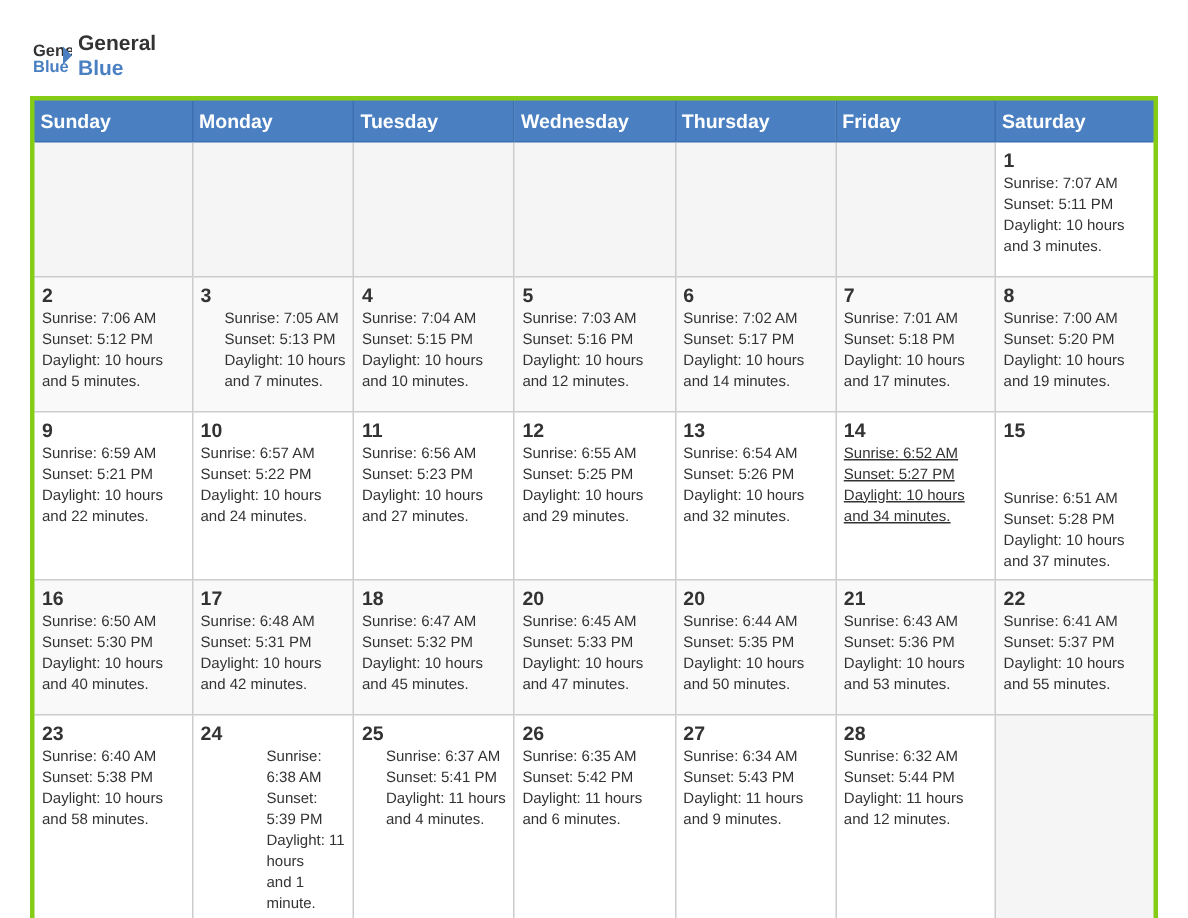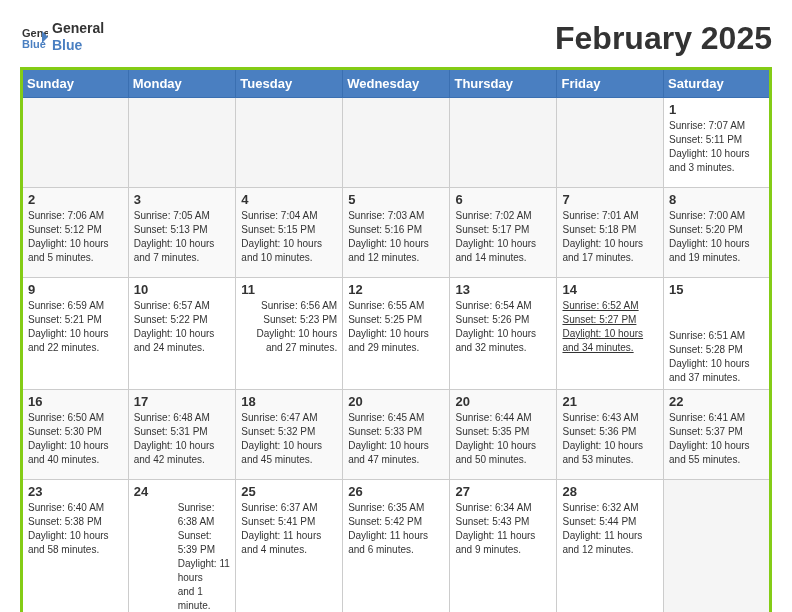--- a/index.html
+++ b/index.html
@@ -88,21 +88,20 @@
       <text x="2" y="14" font-size="11" font-weight="bold" fill="#333">General</text>
       <text x="2" y="25" font-size="11" font-weight="bold" fill="#4a7fc1">Blue</text>
       <polygon points="22,8 28,14 22,20" fill="#4a7fc1"></polygon>
     </svg>
     <div style="line-height:1.2">
       <div style="font-size:14px;font-weight:bold;color:#333;">General</div>
       <div style="font-size:14px;font-weight:bold;color:#4a7fc1;">Blue</div>
     </div>
   </div>
   <div class="title-block">
-    <div class="month-year">February 2025</div>
   </div>
 </div>
 
 <table class="calendar">
   <thead>
     <tr>
     <th>Sunday</th>
         <th>Monday</th>
         <th>Tuesday</th>
         <th>Wednesday</th>
@@ -130,21 +129,21 @@
       <tr>
         <td>
           <span class="day-number">2</span>
           <div class="day-info" style="white-space: pre-line;">Sunrise: 7:06 AM
 Sunset: 5:12 PM
 Daylight: 10 hours
 and 5 minutes.</div>
         </td>
         <td>
           <span class="day-number">3</span>
-          <div class="day-info" style="white-space: pre-line;">Sunrise: 7:05 AM
+          <div class="day-info" style="white-space: pre-line; margin-left: 16px;">Sunrise: 7:05 AM
 Sunset: 5:13 PM
 Daylight: 10 hours
 and 7 minutes.</div>
         </td>
         <td>
           <span class="day-number">4</span>
           <div class="day-info" style="white-space: pre-line;">Sunrise: 7:04 AM
 Sunset: 5:15 PM
 Daylight: 10 hours
 and 10 minutes.</div>
@@ -188,21 +187,21 @@
         </td>
         <td>
           <span class="day-number">10</span>
           <div class="day-info" style="white-space: pre-line;">Sunrise: 6:57 AM
 Sunset: 5:22 PM
 Daylight: 10 hours
 and 24 minutes.</div>
         </td>
         <td>
           <span class="day-number">11</span>
-          <div class="day-info" style="white-space: pre-line; text-align: right;">Sunrise: 6:56 AM
+          <div class="day-info" style="white-space: pre-line;">Sunrise: 6:56 AM
 Sunset: 5:23 PM
 Daylight: 10 hours
 and 27 minutes.</div>
         </td>
         <td>
           <span class="day-number">12</span>
           <div class="day-info" style="white-space: pre-line;">Sunrise: 6:55 AM
 Sunset: 5:25 PM
 Daylight: 10 hours
 and 29 minutes.</div>
@@ -290,21 +289,21 @@
         </td>
         <td>
           <span class="day-number">24</span>
           <div class="day-info" style="white-space: pre-line; margin-left: 44px;">Sunrise: 6:38 AM
 Sunset: 5:39 PM
 Daylight: 11 hours
 and 1 minute.</div>
         </td>
         <td>
           <span class="day-number">25</span>
-          <div class="day-info" style="white-space: pre-line;">Sunrise: 6:37 AM
+          <div class="day-info" style="white-space: pre-line; margin-left: 16px;">Sunrise: 6:37 AM
 Sunset: 5:41 PM
 Daylight: 11 hours
 and 4 minutes.</div>
         </td>
         <td>
           <span class="day-number">26</span>
           <div class="day-info" style="white-space: pre-line;">Sunrise: 6:35 AM
 Sunset: 5:42 PM
 Daylight: 11 hours
 and 6 minutes.</div>

